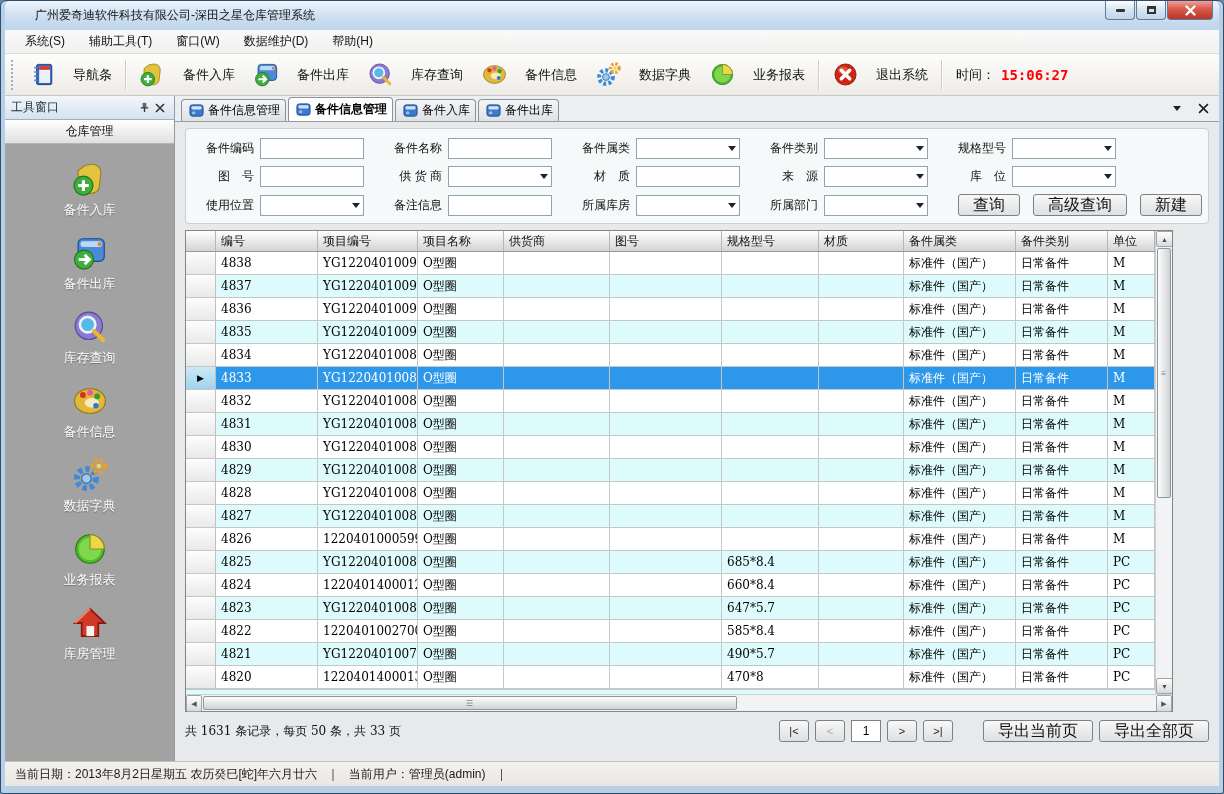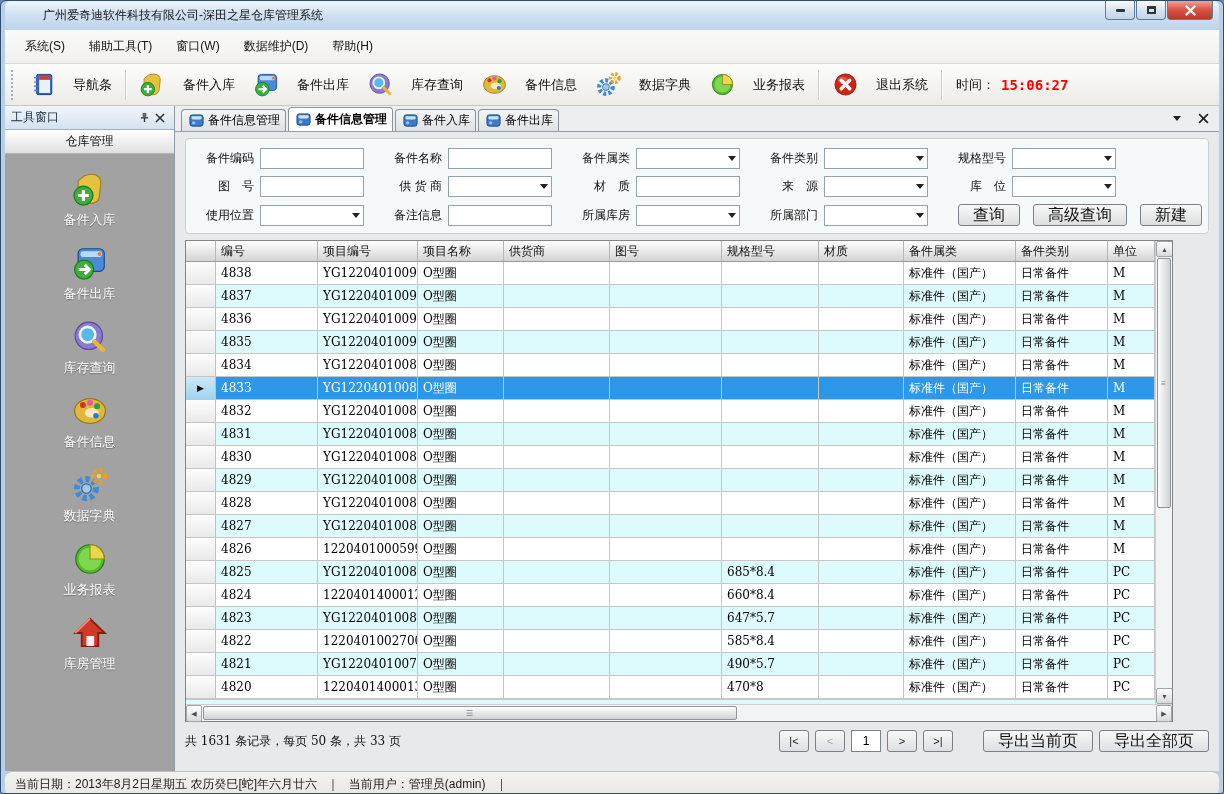--- a/index.html
+++ b/index.html
@@ -2,34 +2,34 @@
 <html><head>
 <meta charset="utf-8">
 <style>
   * { box-sizing: border-box; margin:0; padding:0; }
   html,body { width:1224px; height:794px; }
   body { font-family:"Liberation Sans", sans-serif; font-size:12px; background:#6b8aa8; }
 
   
   .frame { position:relative; width:1224px; height:794px; border:1px solid #2f4d6b;
            border-radius:6px 6px 3px 3px; background:#b8cfe8; padding:0 4px 4px; overflow:hidden; }
-  .titlebar { height:29px; display:flex; align-items:center; padding:0 14px;
+  .titlebar { height:29px; display:flex; align-items:center; padding:0 6px;
               background:linear-gradient(#eef5fc,#cfe0f2 50%,#bdd4eb); border-radius:5px 5px 0 0; }
   .title-ico { width:18px; height:18px; margin-right:6px; }
   .title-text { font-size:12px; color:#141414; }
   .winbtns { position:absolute; top:0; right:10px; display:flex; }
   .wbtn { width:30px; height:19px; display:flex; align-items:center; justify-content:center;
           border:1px solid #5d7folder79a; border:1px solid #5d7b9a; border-top:none; background:linear-gradient(#fdfeff,#d6e4f2 50%,#c2d5e9);
           border-radius:0 0 4px 4px; margin-left:1px; cursor:pointer; }
   .wbtn .bar { width:9px; height:3px; background:#333; border-radius:1px; }
   .wbtn .box { width:9px; height:8px; border:2px solid #333; border-top-width:3px; }
   .wbtn.close { width:46px; background:linear-gradient(#f2a198,#d8594a 45%,#bc3526); }
 
   
-  .menubar { height:34px; background:linear-gradient(#fafafa,#f1f0ee); display:flex; align-items:stretch;
+  .menubar { height:24px; background:linear-gradient(#fafafa,#f1f0ee); display:flex; align-items:stretch;
              border-bottom:1px solid #dcdad6; padding-left:8px; }
   .menu-item { display:flex; align-items:center; padding:0 12px; color:#111; cursor:default; }
 
   
   .toolbar { height:42px; background:linear-gradient(#fdfdfc,#edebe7); border-bottom:1px solid #c9c7c2;
              display:flex; align-items:center; padding:0 4px; }
   .grip { width:5px; height:30px; border-left:2px dotted #9ab0c6; margin:0 4px 0 2px; }
   .tool-btn { display:flex; align-items:center; gap:17px; padding:0 9px; height:36px; border-radius:3px; cursor:pointer; }
   .tool-btn .ticon { width:27px; height:27px; }
   .tool-btn .tlabel { font-size:13px; color:#111; white-space:nowrap; }
@@ -121,21 +121,21 @@
   .foot-summary { color:#111; font-family:"DejaVu Serif", serif; }
   .foot-right { margin-left:auto; display:flex; align-items:center; gap:6px; }
   .pg-btn { width:30px; height:22px; border:1px solid #7b8188; border-radius:3px;
             background:linear-gradient(#f8f8f8,#dedfe0); font-size:11px; color:#222; cursor:pointer; }
   .pg-btn.disabled { color:#aaa; }
   .pg-input { width:30px; height:22px; border:1px solid #7b8188; text-align:center; font-size:12px; }
   .export-gap { width:18px; }
 
   
   .statusbar { height:25px; background:linear-gradient(#f4f2ef,#e9e7e3); border-top:1px solid #c2c0bc;
-               display:flex; align-items:center; padding:0 10px; gap:10px; color:#1a1a1a;border-radius:7px; }
+               display:flex; align-items:center; padding:0 10px; gap:10px; color:#1a1a1a; }
 </style>
 </head>
 <body>
 
 <div class="frame">
 
   <div class="titlebar">
     <span class="title-ico"></span>
     <span class="title-text">广州爱奇迪软件科技有限公司-深田之星仓库管理系统</span>
   </div>

